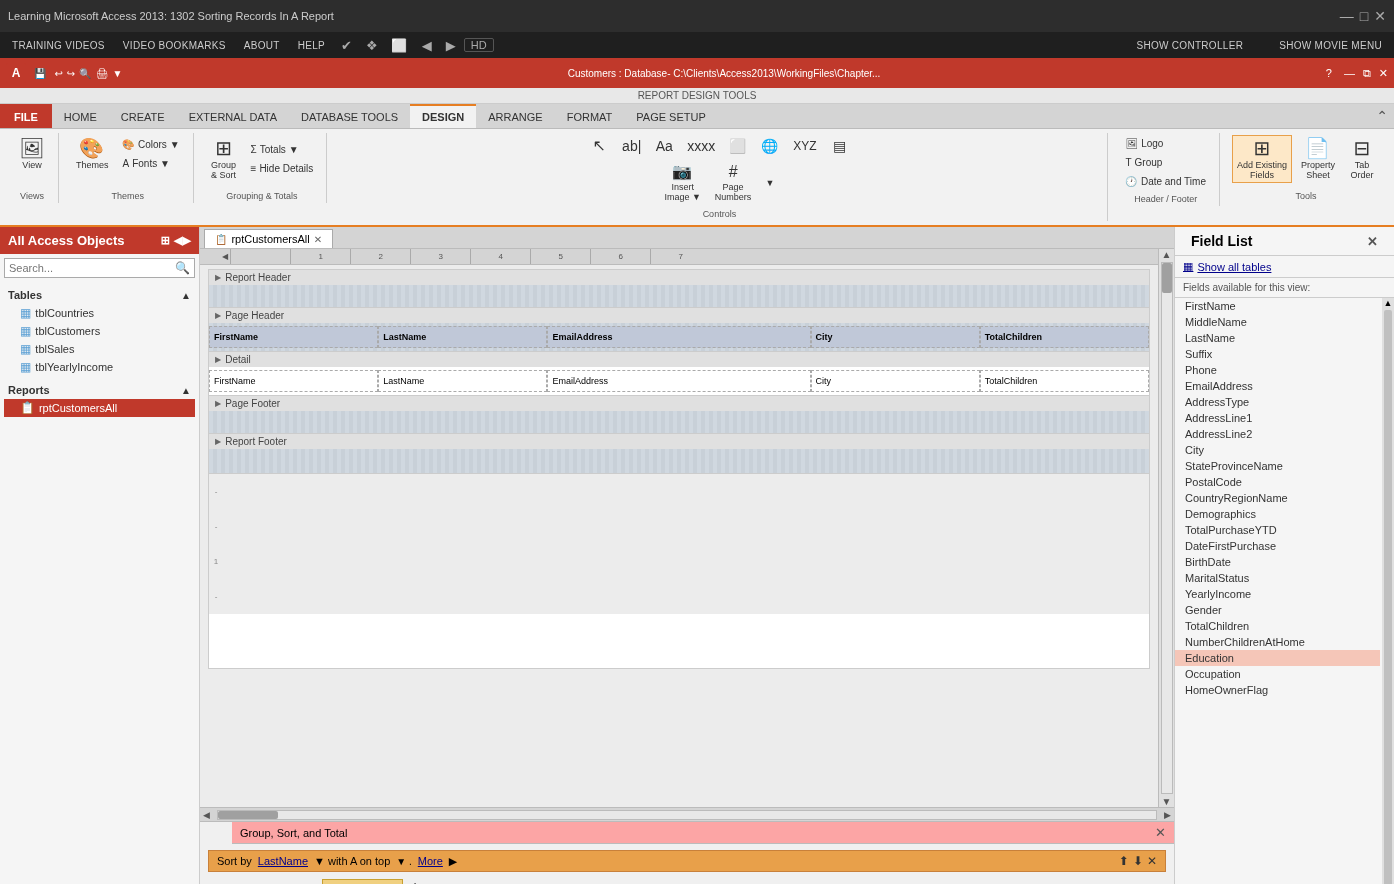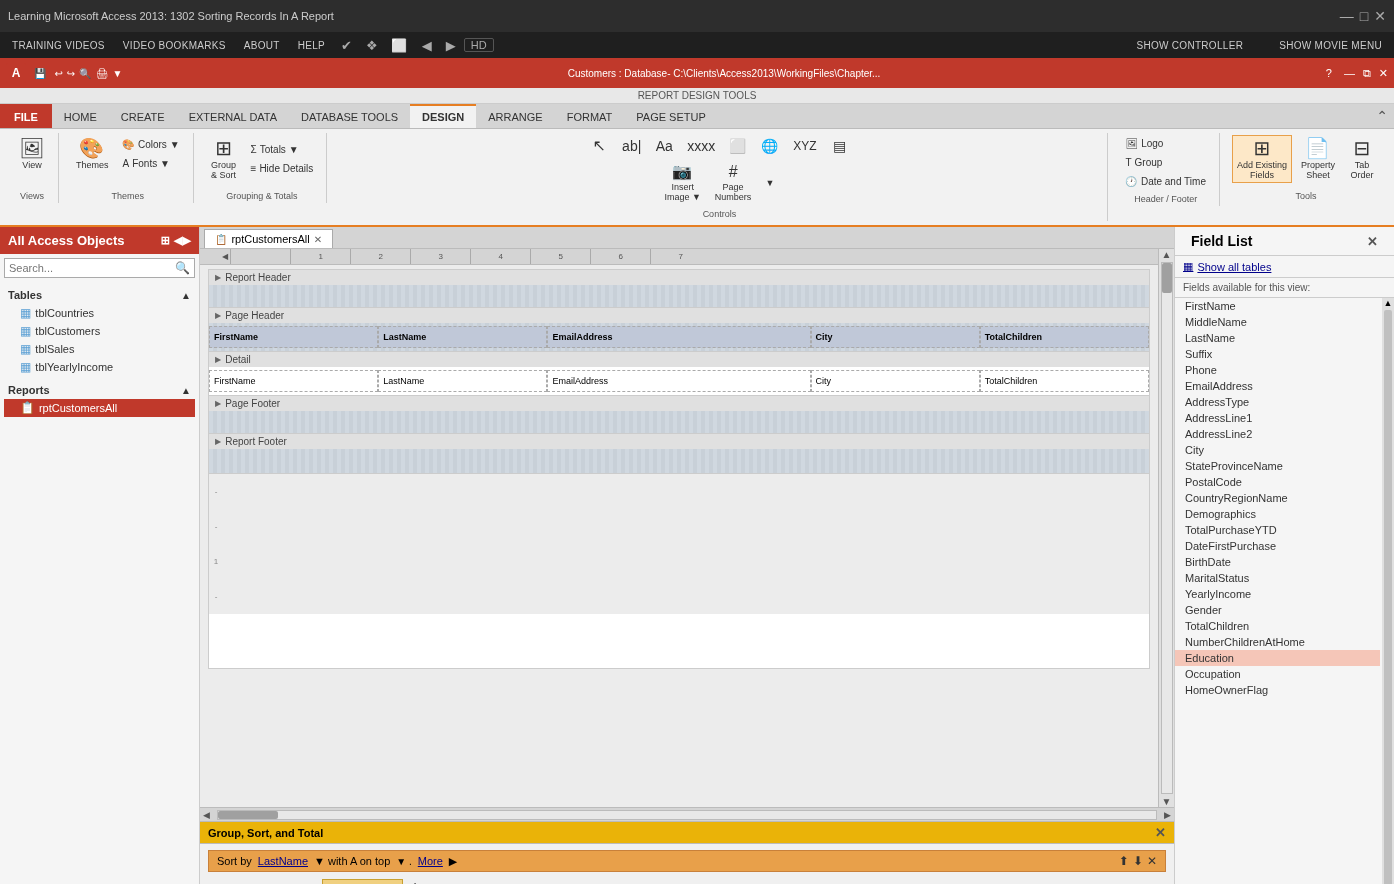--- a/index.html
+++ b/index.html
@@ -317,28 +317,29 @@
     }
 
     
     #group-sort-panel {
       background: #f0f0f0;
       border-top: 1px solid #bbb;
       height: 110px;
       position: relative;
     }
     #group-sort-header {
-      background: #eab308;
+      background: #fca5a5;
       padding: 3px 8px;
       font-size: 11px;
-      font-weight: bold;
+      font-weight: normal;
       display: flex;
       justify-content: space-between;
       align-items: center;
       border-bottom: 1px solid #bbb;
+      margin-left: 32px;
     }
     #group-sort-content {
       padding: 6px 8px;
     }
     .sort-row {
       background: #e8a04a;
       border: 1px solid #c8803a;
       padding: 3px 8px;
       font-size: 11px;
       display: flex;

